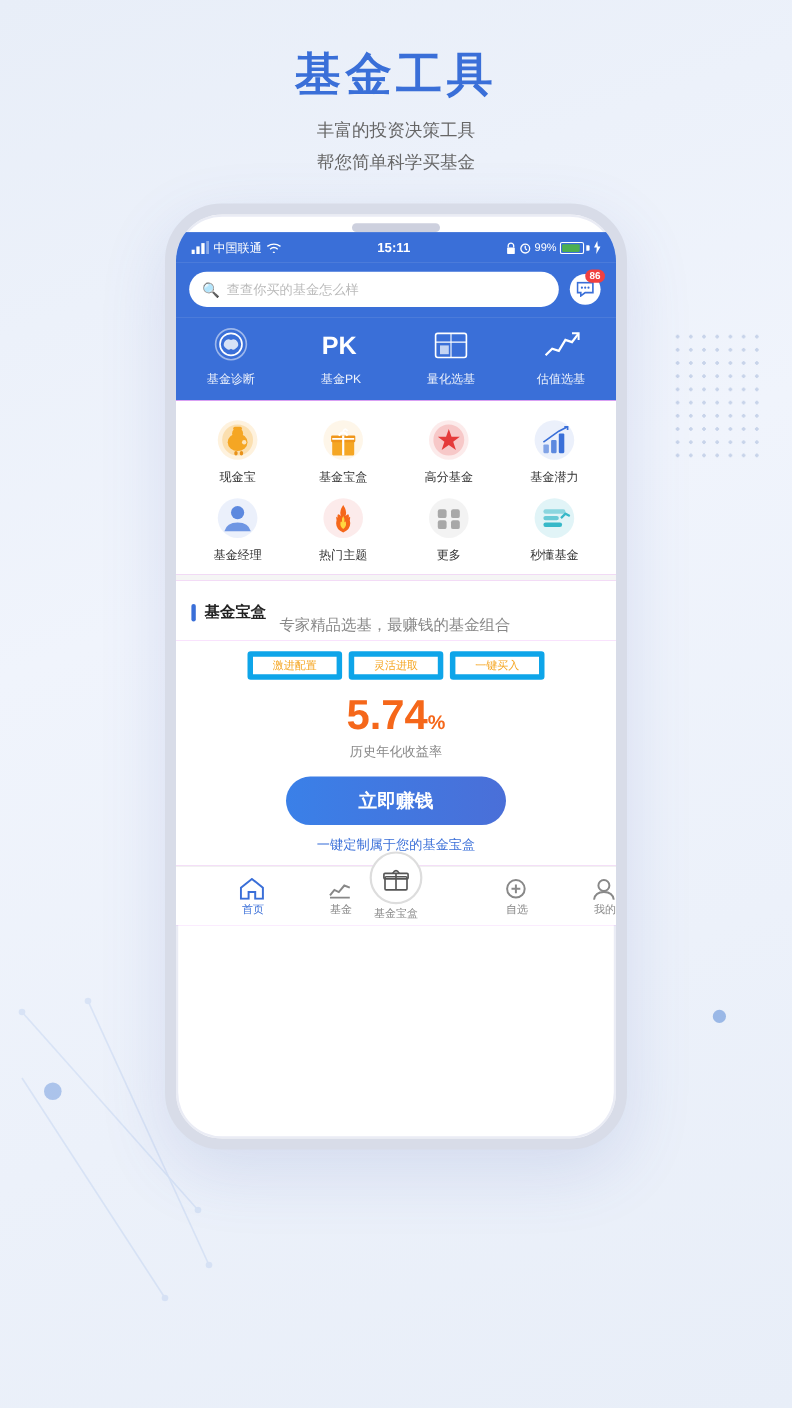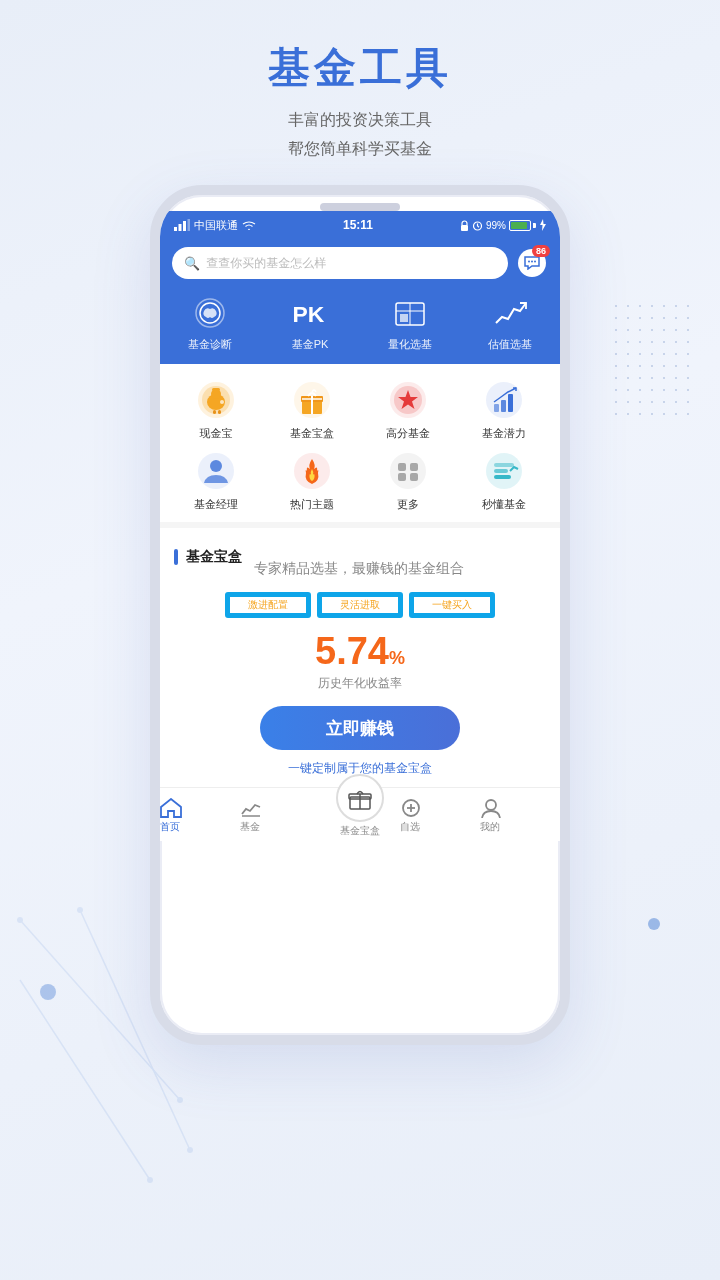--- a/index.html
+++ b/index.html
@@ -356,21 +356,21 @@
       border-top: 1px solid #eee;
       display: flex;
       justify-content: space-around;
       align-items: center;
       padding: 6px 0 4px;
       height: 54px;
     }
     .bottom-nav-item {
       display: flex;
       flex-direction: column;
-      align-items: flex-start;
+      align-items: flex-end;
       gap: 2px;
       flex: 1;
     }
     .bottom-nav-label {
       font-size: 10px;
       color: #888;
     }
     .bottom-nav-label.active { color: #3a6fd8; }
     .bottom-nav-center {
       flex: 1;

